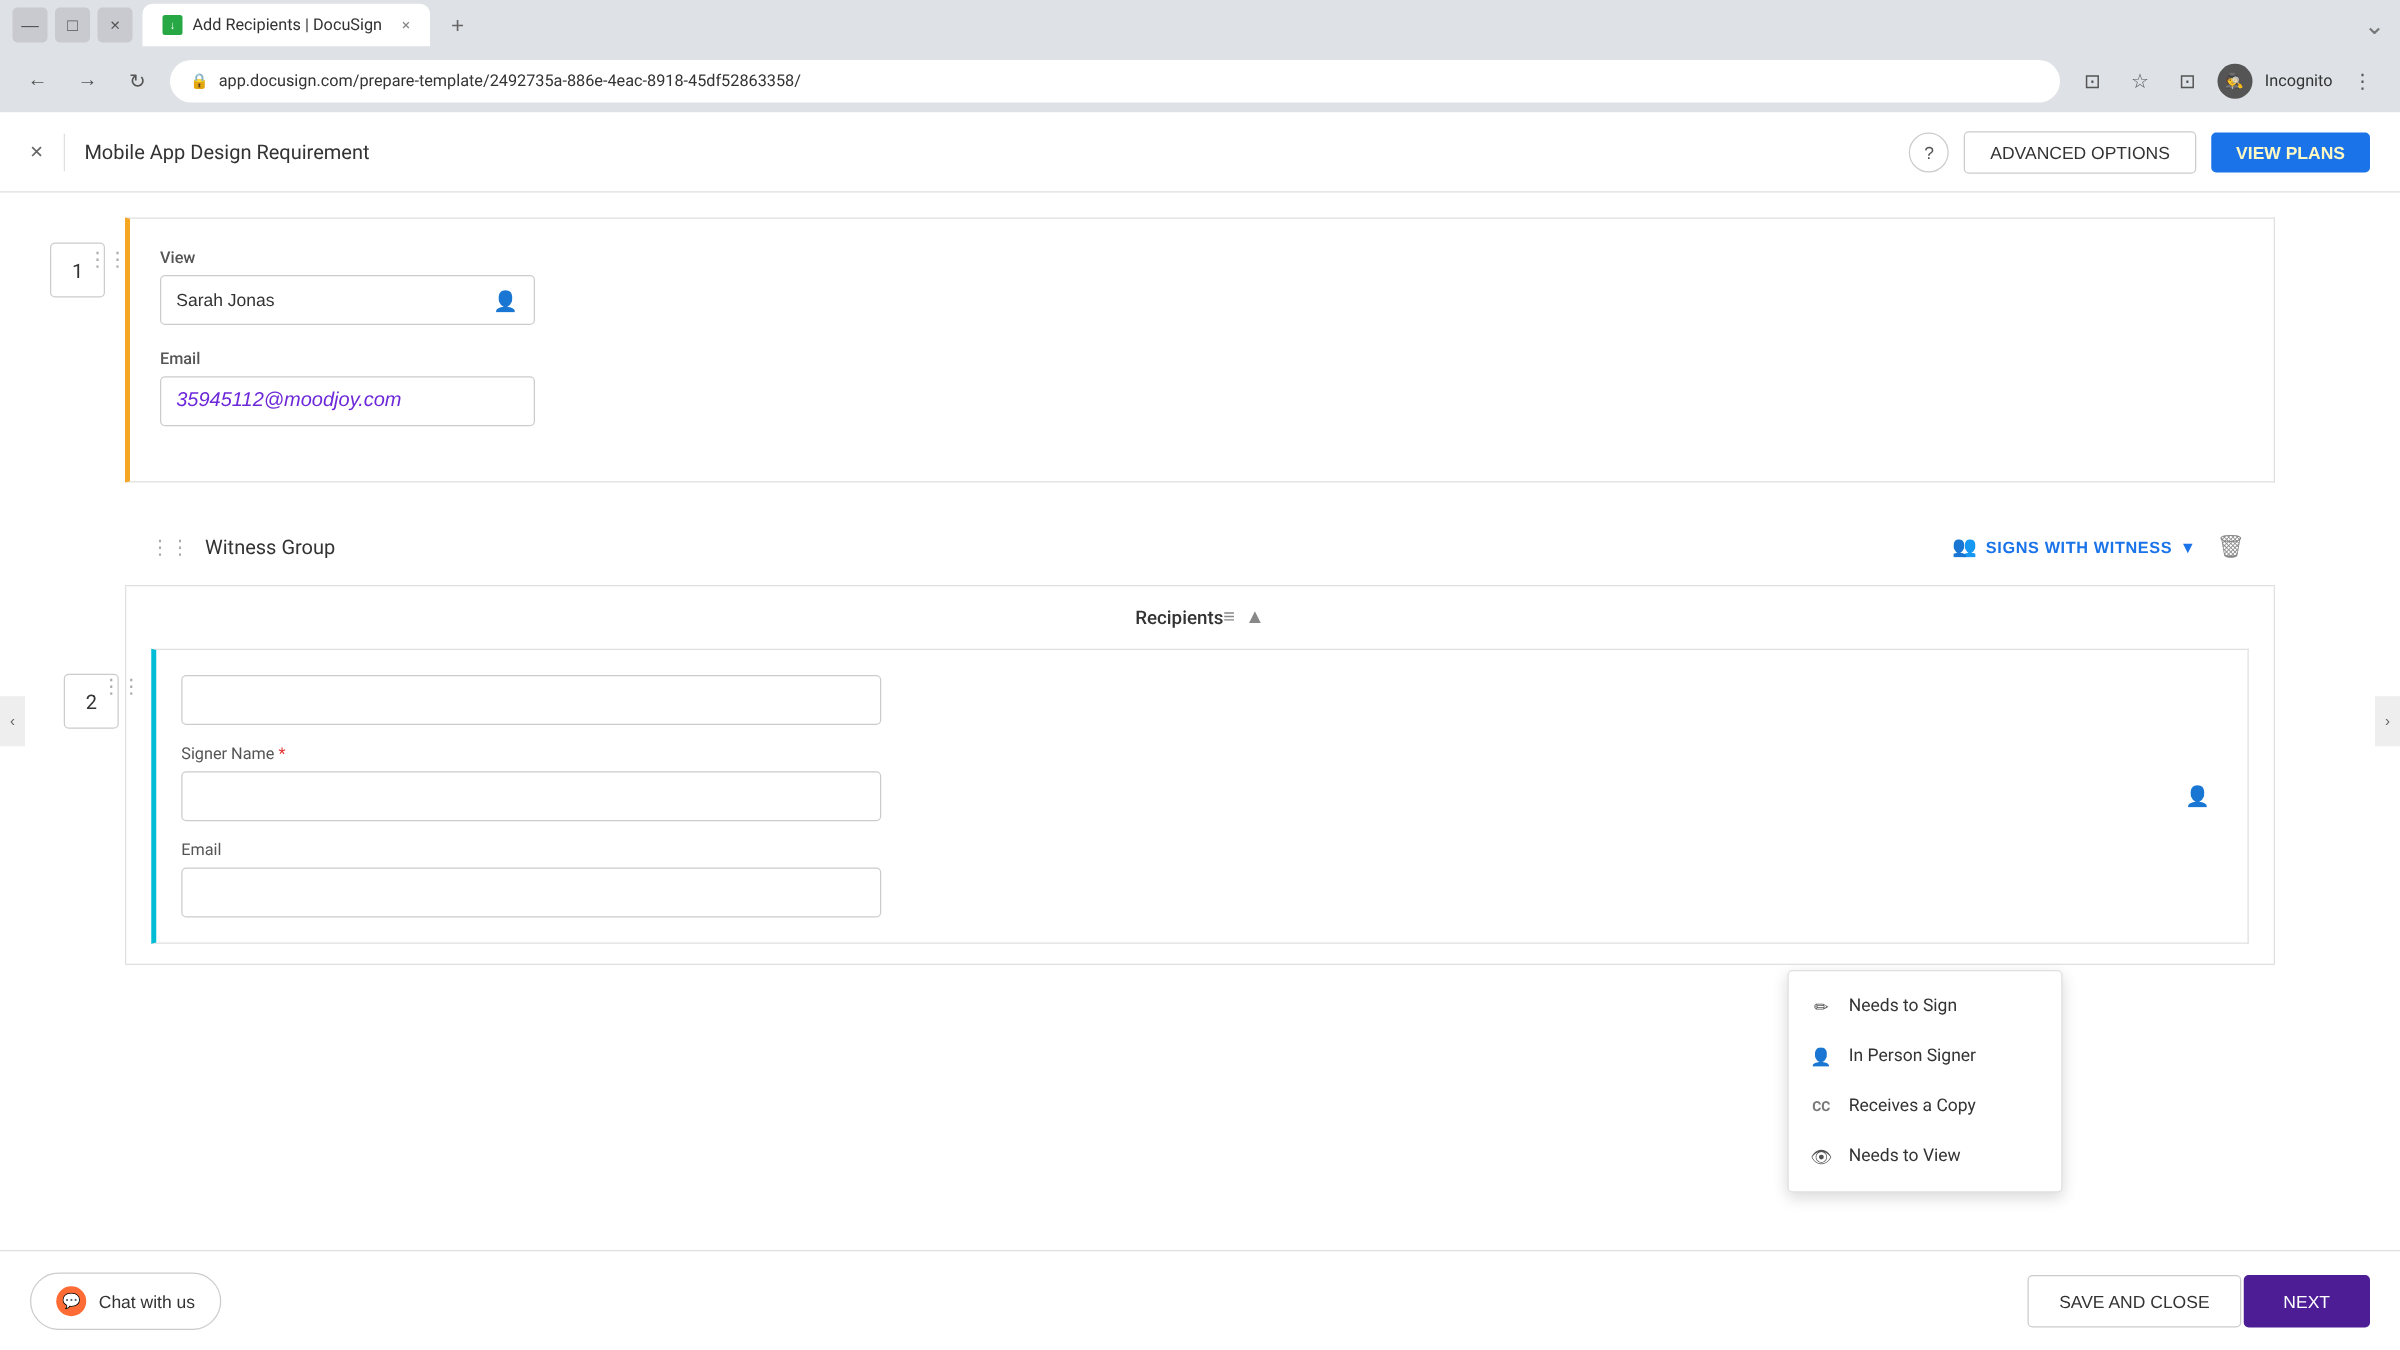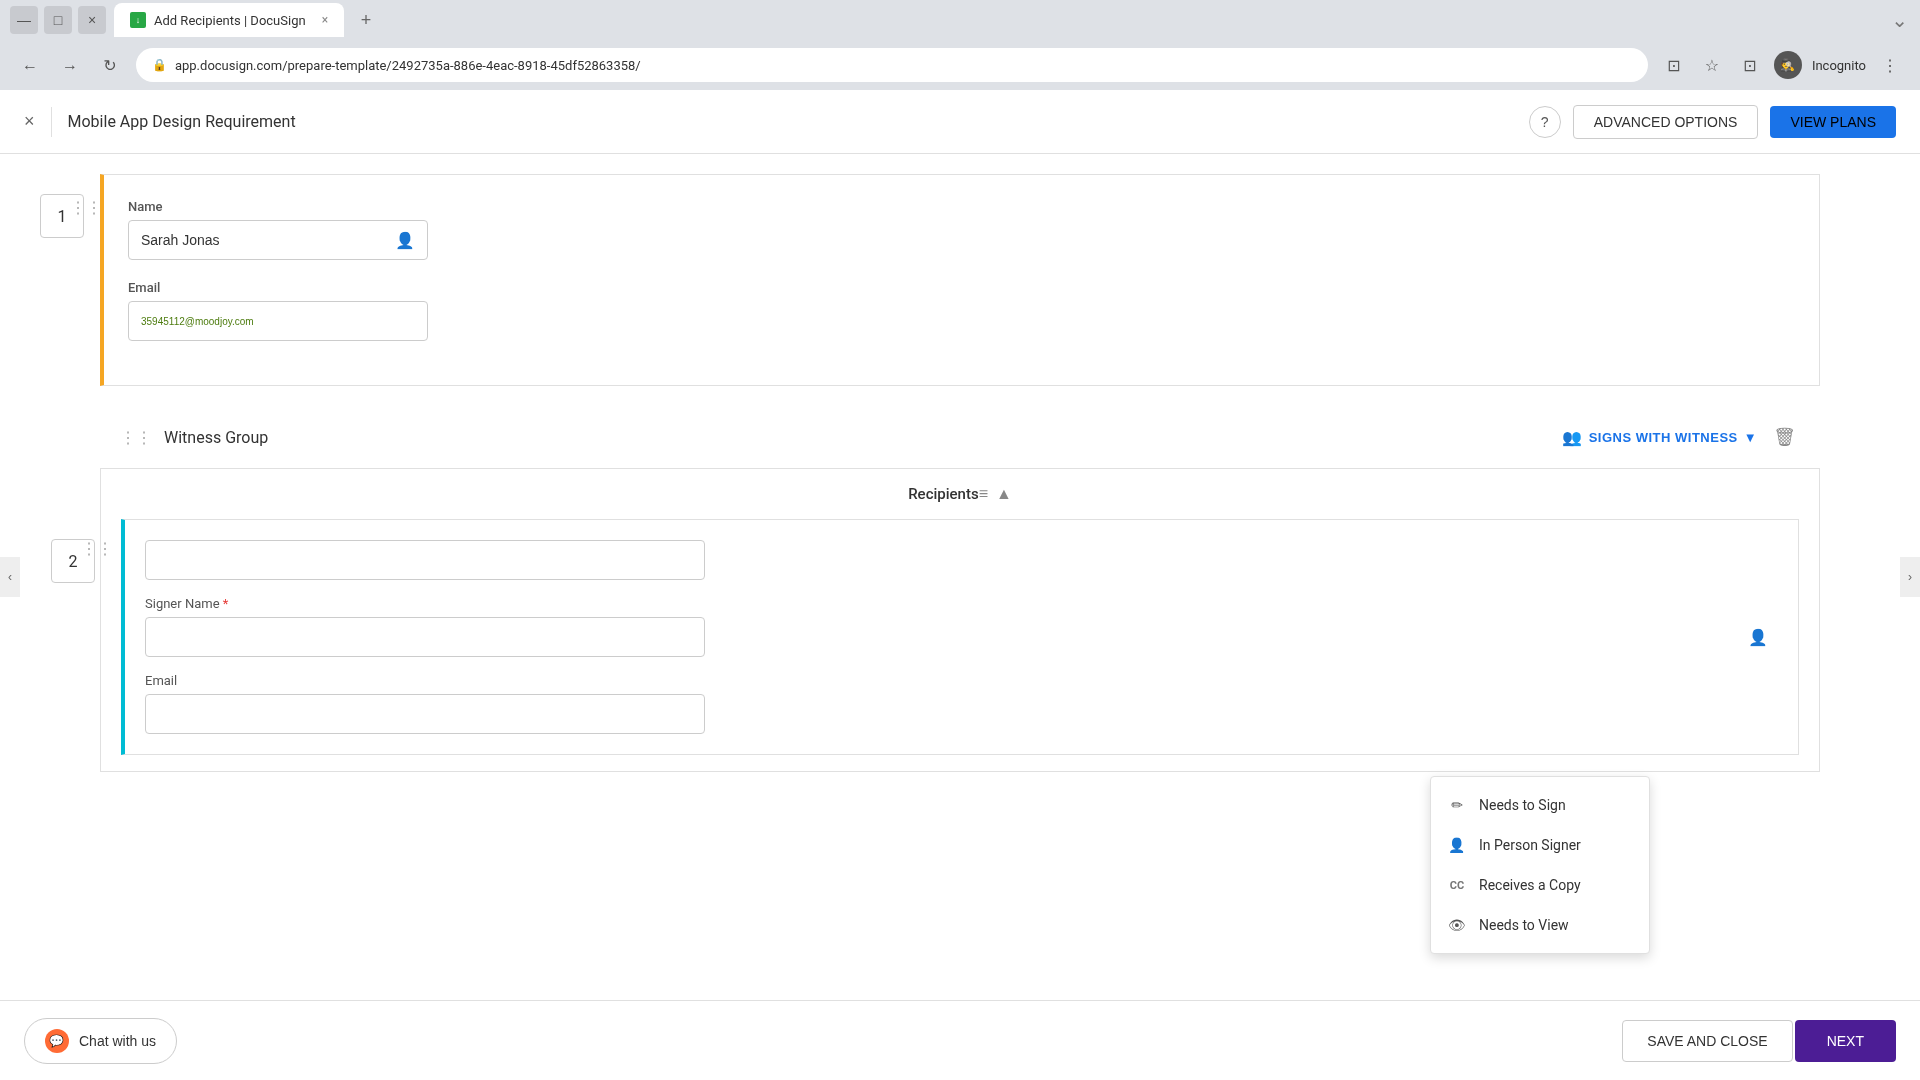--- a/index.html
+++ b/index.html
@@ -166,25 +166,25 @@
       background: white;
       padding: 8px 20px;
       border-radius: 4px;
       font-size: 14px;
       color: #333;
       cursor: pointer;
       font-weight: 500;
     }
     .view-plans-btn {
       background: #1a73e8;
-      color: #000000;
+      color: #fef9c3;
       padding: 8px 20px;
       border-radius: 4px;
       font-size: 14px;
-      font-weight: 400;
+      font-weight: 700;
       cursor: pointer;
       border: none;
     }
 
     
     .main-content {
       flex: 1;
       overflow-y: auto;
       display: flex;
       position: relative;
@@ -549,30 +549,30 @@
     <div class="main-content">
       <button class="scroll-left-btn">‹</button>
 
       <div class="content-area">
 
         <div style="position:relative; margin: 20px 80px;">
           <div class="recipient-number">1</div>
           <span class="drag-handle">⋮⋮</span>
           <div style="border:1px solid #e0e0e0; border-left:4px solid #f5a623; padding:24px;">
             <div class="field-group">
-              <div class="field-label">Name</div>
+              <div class="field-label">View</div>
               <div class="field-input" style="display:flex;align-items:center;justify-content:space-between;width:343px;border:1px solid #ccc;border-radius:4px;height:40px;padding:0 12px;">
                 <input type="text" value="Sarah Jonas" style="border: none; outline: none; font-size: 14px; color: rgb(51, 51, 51); width: 90%;">
                 <span style="color:#aaa;font-size:16px;">👤</span>
               </div>
             </div>
             <div class="field-group">
               <div class="field-label">Email</div>
               <div style="display:flex;align-items:center;width:300px;border:1px solid #ccc;border-radius:4px;height:40px;padding:0 12px;">
-                <input type="text" value="35945112@moodjoy.com" style="border: none; outline: none; font-size: 10px; color: #4d7c0f; width: 100%;">
+                <input type="text" value="35945112@moodjoy.com" style="border: none; outline: none; font-size: 16px; color: #6d28d9; width: 100%; font-style: italic;">
               </div>
             </div>
           </div>
         </div>
 
         <div style="position:relative; margin: 0 80px 20px;">
           <div class="witness-header-bar">
             <span style="color:#aaa;font-size:16px;cursor:grab;">⋮⋮</span>
             <span class="witness-title">Witness Group</span>
             <button class="signs-with-witness-btn">

